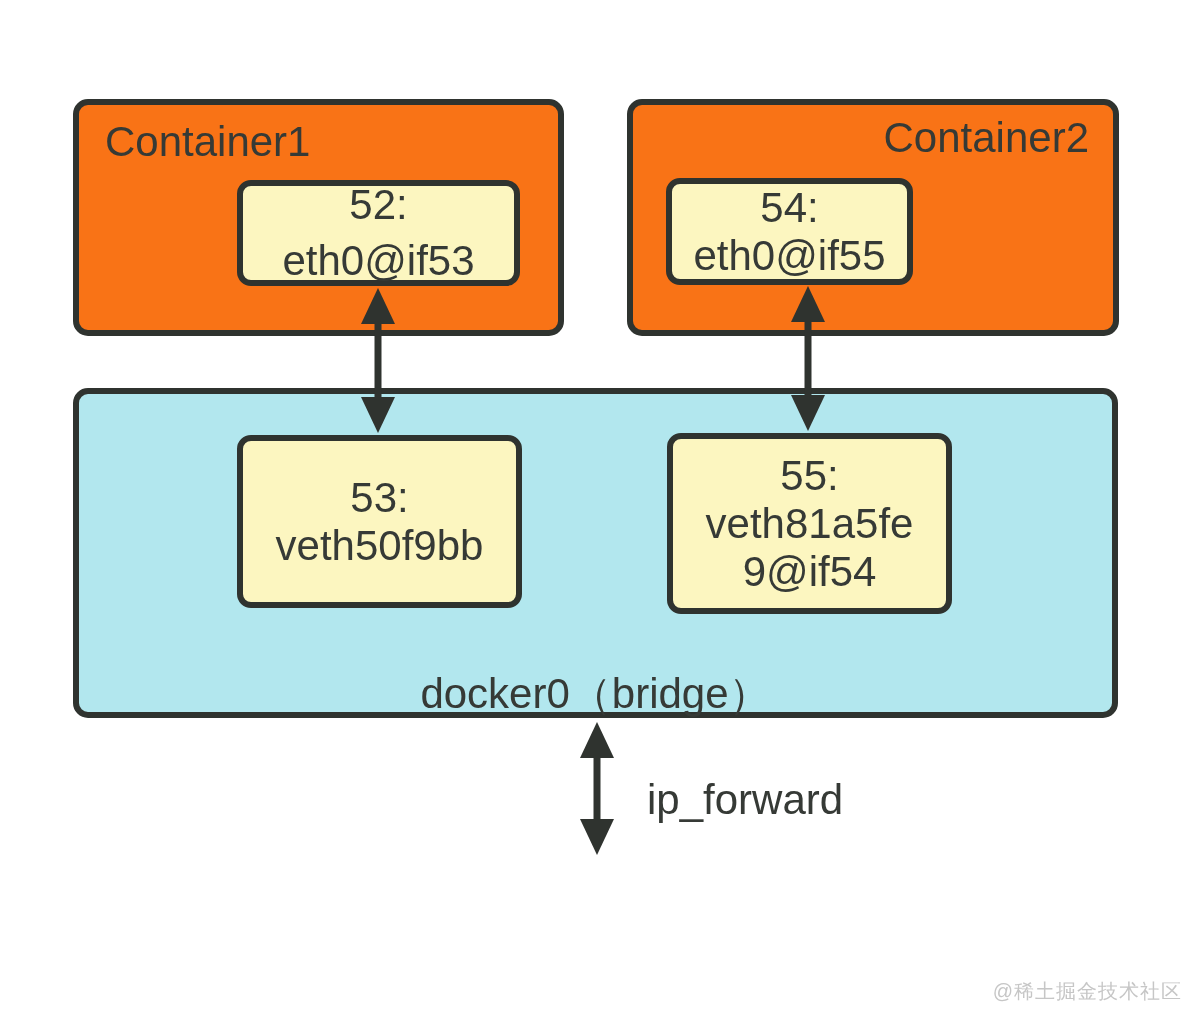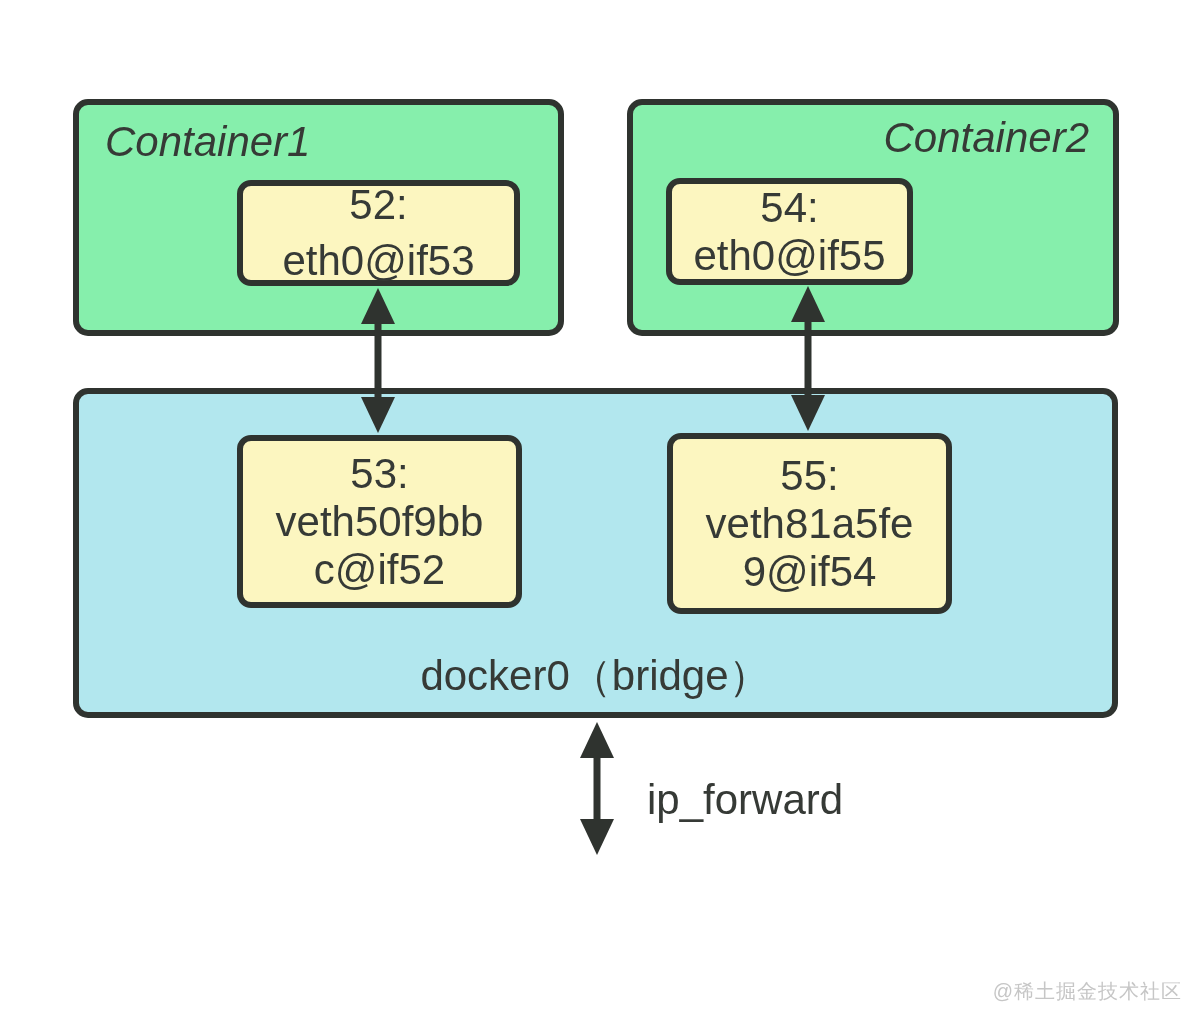--- a/index.html
+++ b/index.html
@@ -10,21 +10,21 @@
     height: 1022px;
     background: #ffffff;
     overflow: hidden;
   }
   .box {
     position: absolute;
     border: 6px solid #2f332f;
     border-radius: 15px;
     box-sizing: border-box;
   }
-  .container-box { background: #86efac; font-style: italic; }
+  .container-box { background: #f97316; }
   .bridge-box    { background: #b2e7ee; }
   .host-box      { background: #f4f4f4; }
   .node {
     background: #fcf6c0;
     border: 6px solid #2f332f;
     border-radius: 14px;
     position: absolute;
     box-sizing: border-box;
     display: flex;
     flex-direction: column;
@@ -45,20 +45,21 @@
   .big-label {
     position: absolute;
     font-size: 42px;
     color: #363a36;
     white-space: nowrap;
   }
   .center-text {
     display: flex;
     align-items: center;
     justify-content: center;
+    margin-top: 18px;
   }
   #arrow-layer {
     position: absolute;
     left: 0; top: 0;
     width: 1194px; height: 1022px;
     pointer-events: none;
   }
   #watermark {
     position: absolute;
     right: 12px;
@@ -86,21 +87,20 @@
   </div>
   <div class="node" style="left:666px; top:178px; width:247px; height:107px;">
     <div>54:</div>
     <div>eth0@if55</div>
   </div>
 
   <div class="box bridge-box" style="left:73px; top:388px; width:1045px; height:330px;"></div>
   <div class="node" style="left:237px; top:435px; width:285px; height:173px;">
     <div>53:</div>
     <div>veth50f9bb</div>
-    <div>c@if52</div>
   </div>
   <div class="node" style="left:667px; top:433px; width:285px; height:181px;">
     <div>55:</div>
     <div>veth81a5fe</div>
     <div>9@if54</div>
   </div>
   <div class="big-label center-text" style="left:73px; top:648px; width:1045px;">docker0（bridge）</div>
 
   <div class="big-label" style="left:647px; top:776px;">ip_forward</div>
 

